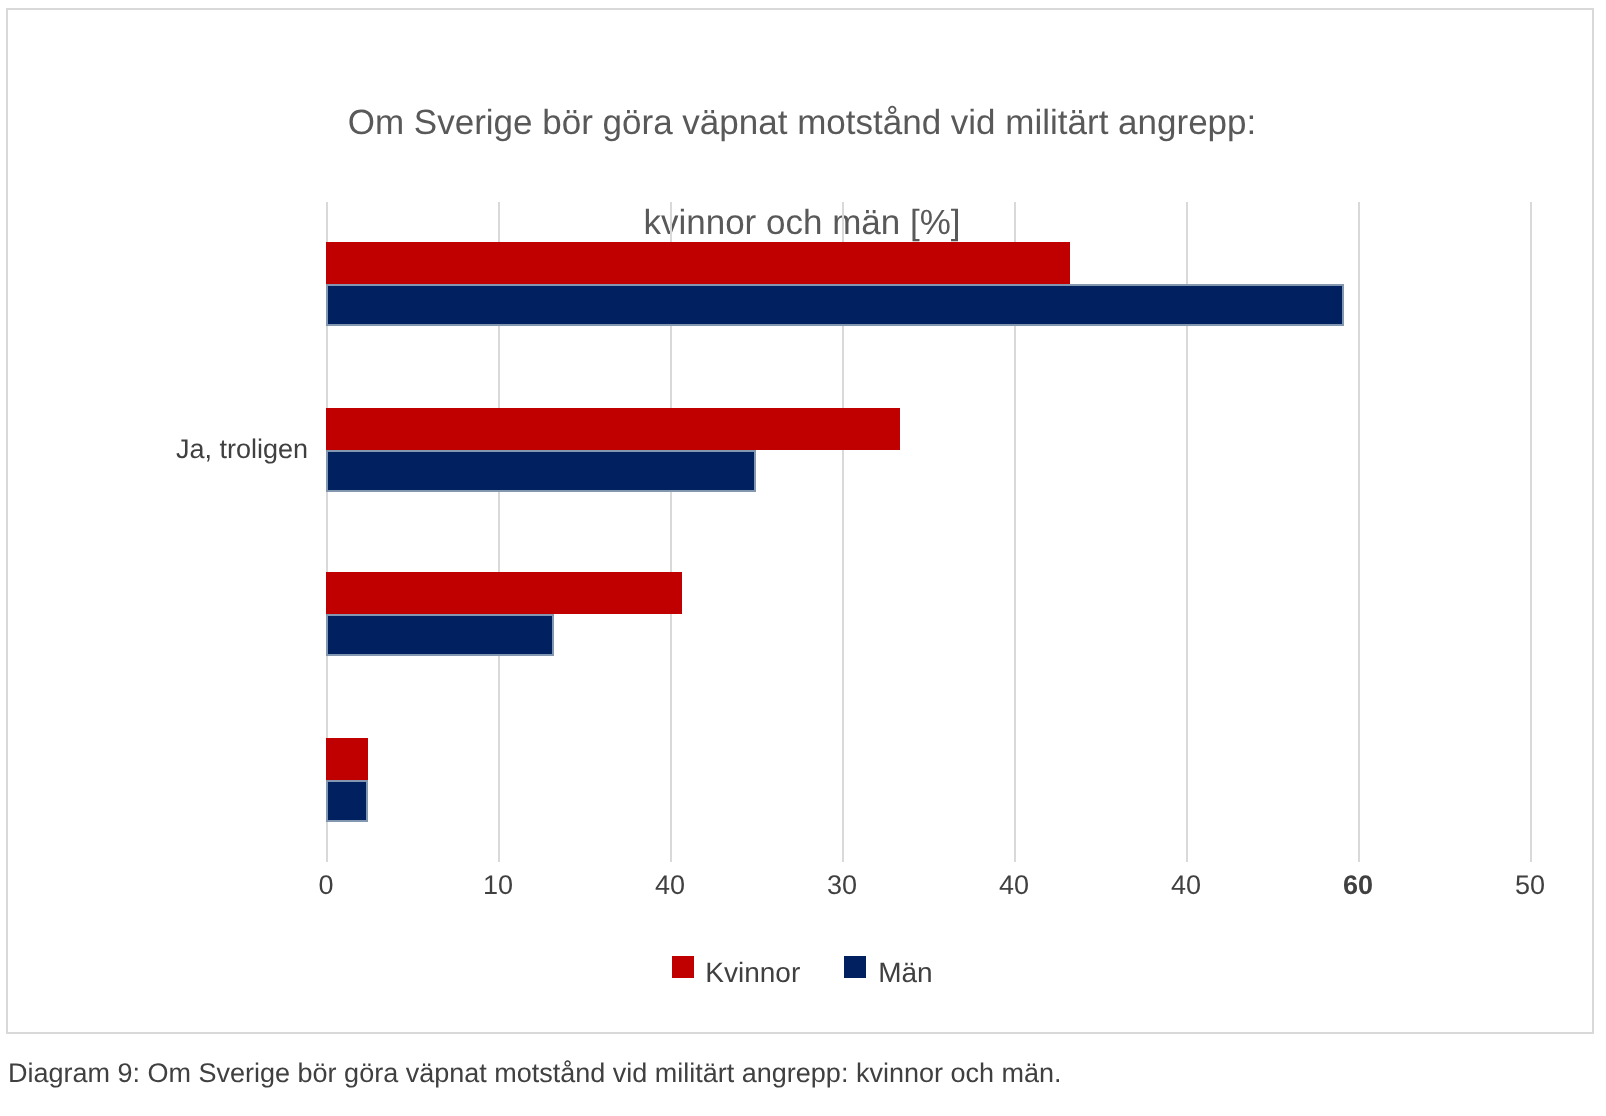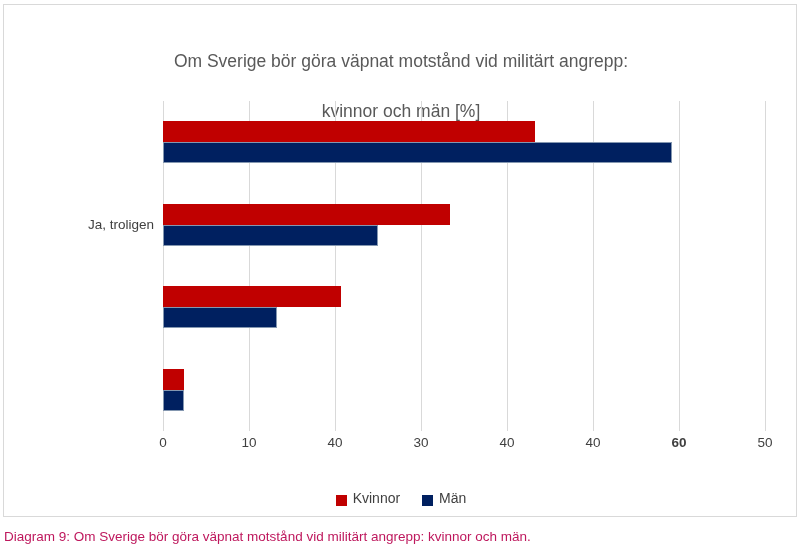--- a/index.html
+++ b/index.html
@@ -139,43 +139,42 @@
     left: 0;
     top: 473px;
     width: 794px;
     display: flex;
     justify-content: center;
     align-items: center;
     gap: 22px;
   }
   .legend-item {
     display: flex;
-    align-items: flex-end;
+    align-items: flex-start;
     gap: 6px;
-    margin-top: 12px;
   }
   .legend-swatch {
     width: 11px;
     height: 11px;
     display: inline-block;
   }
   .legend-swatch.kvinnor { background: #C00000; }
   .legend-swatch.man { background: #002060; }
   .legend-text {
     color: #404040;
     font-size: 14px;
   }
 
   
   .caption {
     position: absolute;
     left: 4px;
     top: 528px;
     width: 795px;
-    color: #be185d;
+    color: #404040;
     font-size: 13.5px;
     line-height: 18px;
   }
 </style>
 </head>
 <body>
 
 <div id="page">
 
   <div class="chart-frame">

